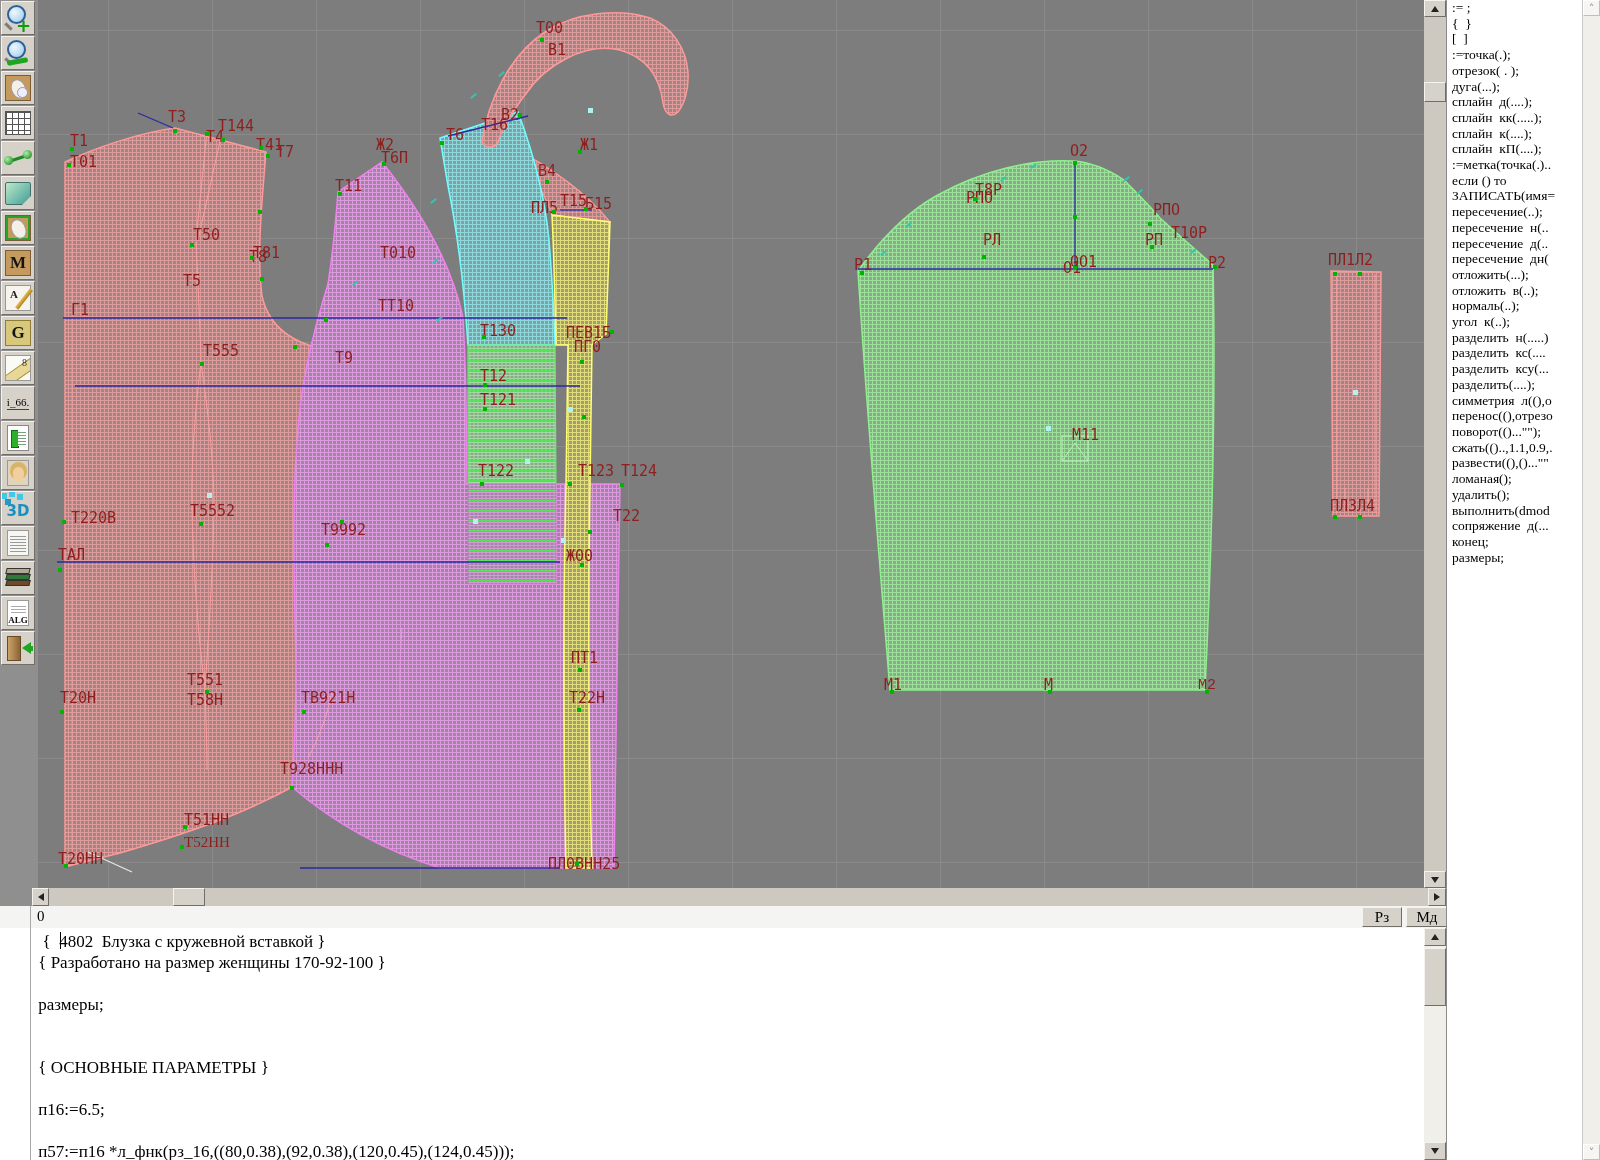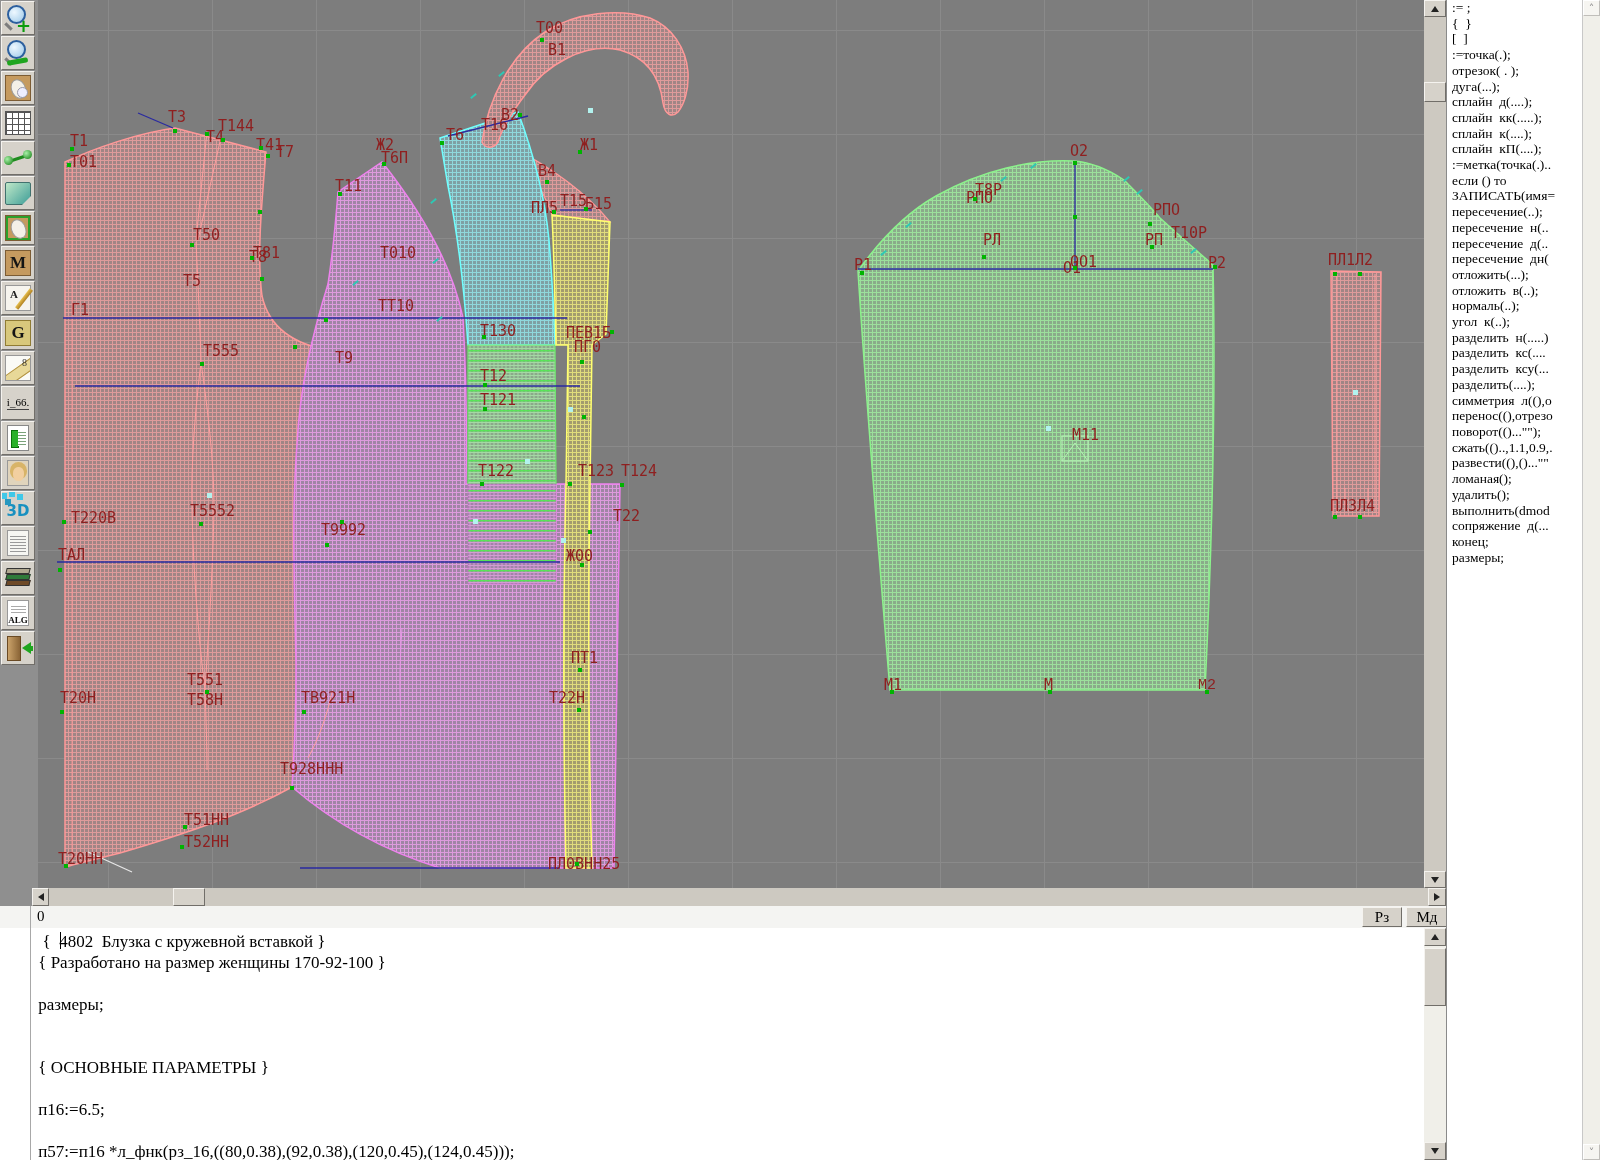--- a/index.html
+++ b/index.html
@@ -337,24 +337,24 @@
         <div class="cl" style="left: 152px; top: 504px;">Т5552</div>
         <div class="cl" style="left: 283px; top: 523px;">Т9992</div>
         <div class="cl" style="left: 543px; top: 509px; margin-left: 32px;">Т22</div>
         <div class="cl" style="left: 20px; top: 548px;">ТАЛ</div>
         <div class="cl" style="left: 528px; top: 549px;">Ж00</div>
         <div class="cl" style="left: 533px; top: 651px;">ПТ1</div>
         <div class="cl" style="left: 149px; top: 673px;">Т551</div>
         <div class="cl" style="left: 22px; top: 691px;">Т20Н</div>
         <div class="cl" style="left: 149px; top: 693px;">Т58Н</div>
         <div class="cl" style="left: 263px; top: 691px;">ТВ921Н</div>
-        <div class="cl" style="left: 511px; top: 691px;">Т22Н</div>
+        <div class="cl" style="left: 531px; top: 691px;">Т22Н</div>
         <div class="cl" style="left: 242px; top: 762px;">Т928ННН</div>
         <div class="cl" style="left: 146px; top: 813px;">Т51НН</div>
-        <div class="cl" style="left: 146px; top: 835px;">Т52НН</div>
+        <div class="cl" style="left: 146px; top: 835px; font-family: Liberation Serif, serif;">Т52НН</div>
         <div class="cl" style="left: 20px; top: 852px;">Т20НН</div>
         <div class="cl" style="left: 510px; top: 857px;">ПЛ0ВНН25</div>
         <div class="cl" style="left: 1032px; top: 144px; text-align: right;">О2</div>
         <div class="cl" style="left: 937px; top: 183px;">Т8Р</div>
         <div class="cl" style="left: 928px; top: 191px;">РПО</div>
         <div class="cl" style="left: 945px; top: 233px;">РЛ</div>
         <div class="cl" style="left: 1025px; top: 233px; margin-top: 28px;">О1</div>
         <div class="cl" style="left: 1032px; top: 255px;">ОО1</div>
         <div class="cl" style="left: 1115px; top: 203px;">РПО</div>
         <div class="cl" style="left: 1107px; top: 233px;">РП</div>

